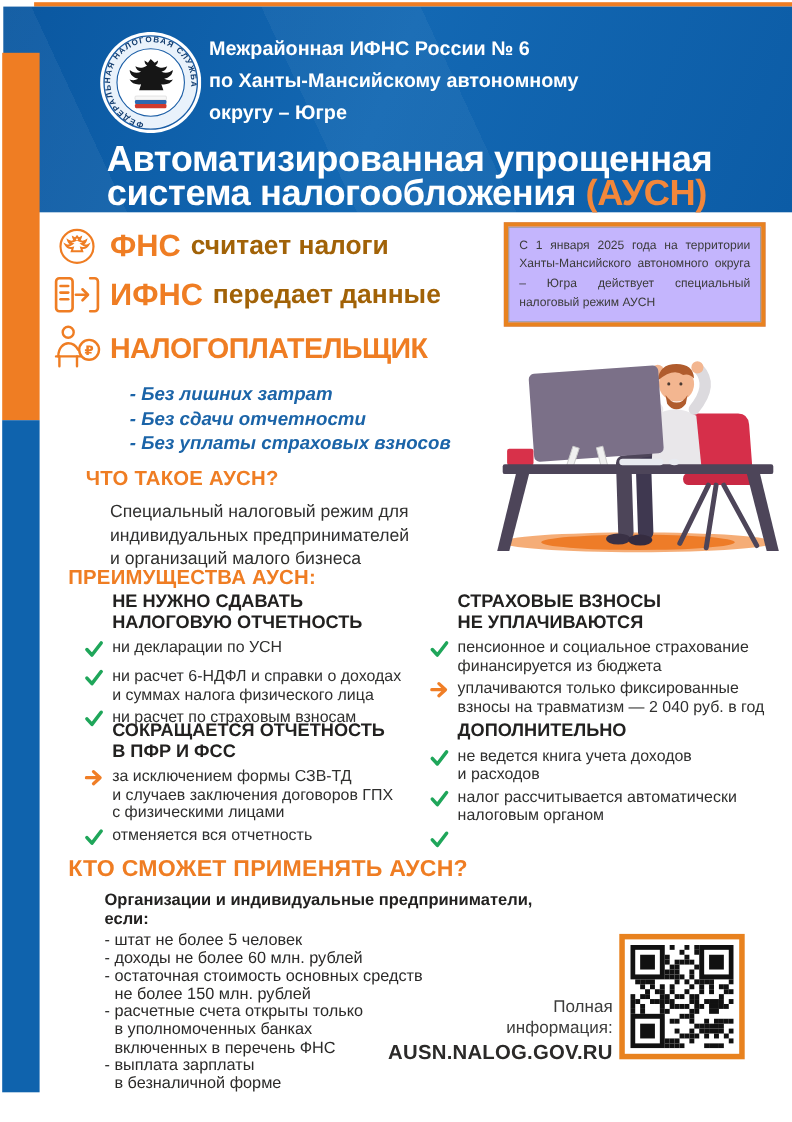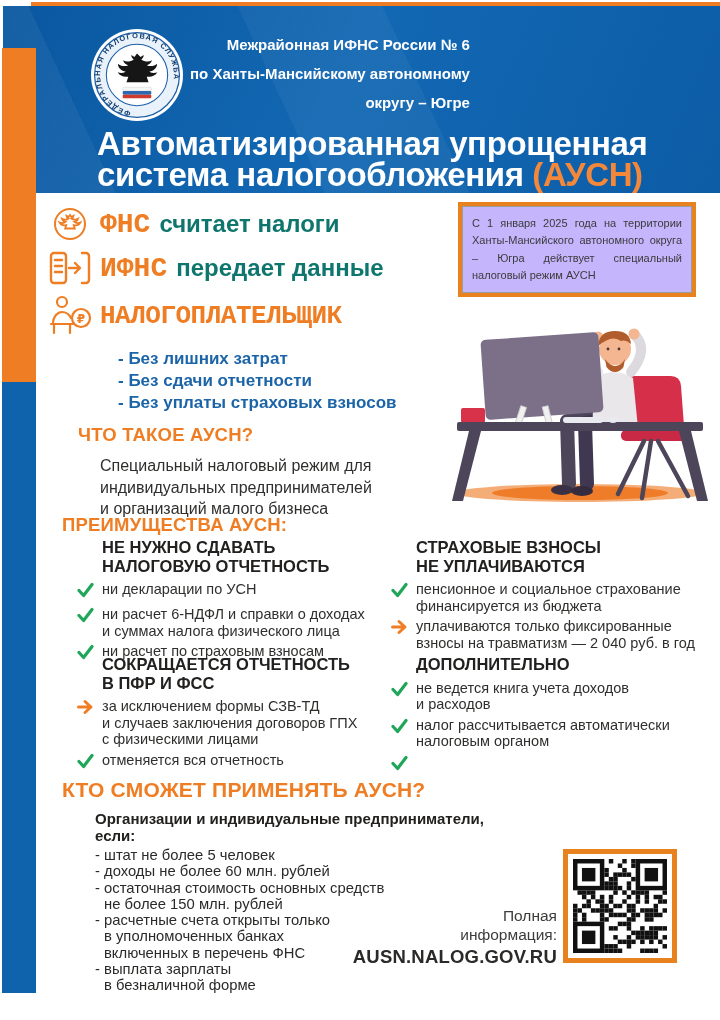--- a/index.html
+++ b/index.html
@@ -8,38 +8,38 @@
 
   
   .top-strip{position:absolute;left:31px;top:2px;right:0;height:4px;background:#ef7d23;}
   .header{position:absolute;left:3px;top:6px;right:0;height:187px;
           background:linear-gradient(112deg,#0a57a0 0%,#1368b3 48%,#0c5ca6 100%);}
   .header::before{content:"";position:absolute;inset:0;
           background:linear-gradient(65deg,rgba(255,255,255,.05) 0 14%,transparent 14% 40%,
                      rgba(255,255,255,.045) 40% 58%,transparent 58%);}
   .logo{position:absolute;left:88px;top:23px;width:92px;height:92px;}
   .agency{position:absolute;left:187px;top:24px;color:#fff;font-weight:bold;
-          font-size:15px;line-height:29px;text-align:right;}
+          font-size:18px;line-height:29px;}
   .title{position:absolute;left:94px;top:122px;color:#fff;font-weight:bold;
          font-size:33px;line-height:31px;letter-spacing:-0.4px;white-space:nowrap;}
   .title .accent{color:#f3873a;}
 
   
   .bar-orange{position:absolute;left:2px;top:48px;width:34px;height:334px;background:#ef7d23;}
   .bar-blue{position:absolute;left:2px;top:382px;width:34px;height:611px;background:#0f63ad;}
 
   
   .actors{position:absolute;left:44px;top:206px;width:412px;}
   .actor-row{display:flex;align-items:center;margin-bottom:7px;}
   .a-icon{width:52px;flex:none;display:flex;align-items:center;justify-content:center;}
-  .actor-name{color:#ef7d23;font-weight:bold;font-size:28px;margin:0 9px 0 4px;white-space:nowrap;font-family:Liberation Mono, monospace;}
+  .actor-name{color:#ef7d23;font-weight:bold;font-size:28px;margin:0 9px 0 4px;white-space:nowrap;}
   .actor-name.big{font-size:26px;letter-spacing:-0.5px;}
-  .actor-action{color:#0f766e;font-weight:bold;font-size:24px;white-space:nowrap;text-align:right;}
+  .actor-action{color:#a16207;font-weight:bold;font-size:24px;white-space:nowrap;text-align:right;}
   .tax-action{margin-left:84px;margin-top:0;color:#1b64a8;font-weight:bold;font-size:24px;}
-  .tax-bullets{margin:10px 0 0 74px;color:#1b64a8;font-weight:bold;
+  .tax-bullets{margin:10px 0 0 74px;color:#1b64a8;font-weight:bold;font-style:italic;
                font-size:17px;line-height:22px;}
 
   
   .notice{position:absolute;left:458px;top:202px;width:238px;box-sizing:border-box;
           border:4px solid #e8821f;background:#c4b5fd;box-shadow:inset 0 0 0 1px #9b9b9b;
           padding:9px 10px 8px;font-size:11px;line-height:1.58;color:#3b3b3a;text-align:justify;}
 
   .illus{position:absolute;left:445px;top:318px;width:270px;height:185px;}
 
   

